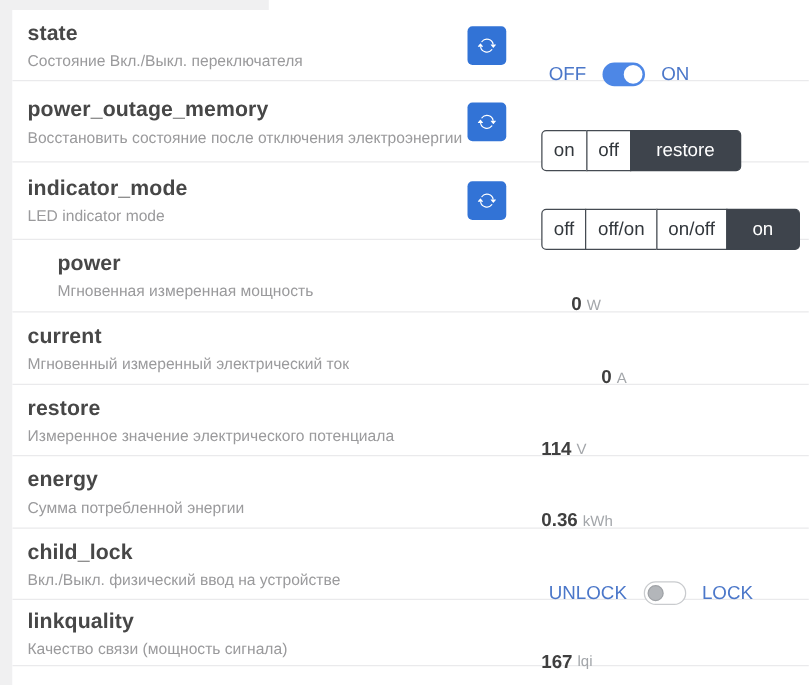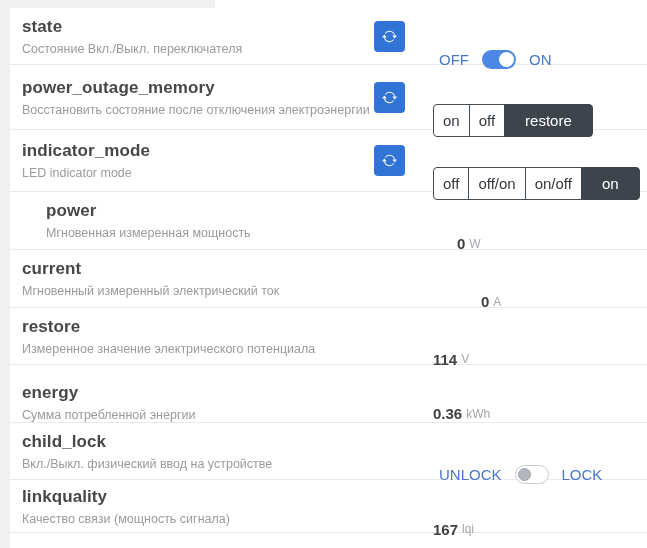--- a/index.html
+++ b/index.html
@@ -19,21 +19,21 @@
   .card{position:absolute;left:10px;top:8px;width:637px;height:540px;background:#fff;}
   .exp-row{
     display:flex;align-items:center;border-bottom:1px solid #eaeaec;
   }
   .exp-row:nth-child(1){height:57px;}
   .exp-row:nth-child(2){height:65px;}
   .exp-row:nth-child(3){height:62px;}
   .exp-row:nth-child(4){height:58px;padding-left:24px;}
   .exp-row:nth-child(5){height:58px;gap:24px;}
   .exp-row:nth-child(6){height:57px;}
-  .exp-row:nth-child(7){height:58px;align-items:flex-end;}
+  .exp-row:nth-child(7){height:58px;}
   .exp-row:nth-child(8){height:57px;}
   .exp-row:nth-child(9){height:53px;}
   .names{width:364px;padding-left:12px;display:flex;flex-direction:column;justify-content:center;}
   .prop-name{font-size:17px;font-weight:600;color:#474747;letter-spacing:.1px;}
   .prop-desc{font-size:12.5px;color:#9a9a9c;margin-top:5px;}
   .refresh-slot{width:48px;display:flex;align-items:center;}
   .btn-refresh{
     width:31px;height:31px;background:var(--accent);border:none;border-radius:4px;
     display:flex;align-items:center;justify-content:center;cursor:pointer;padding:0;
   }

